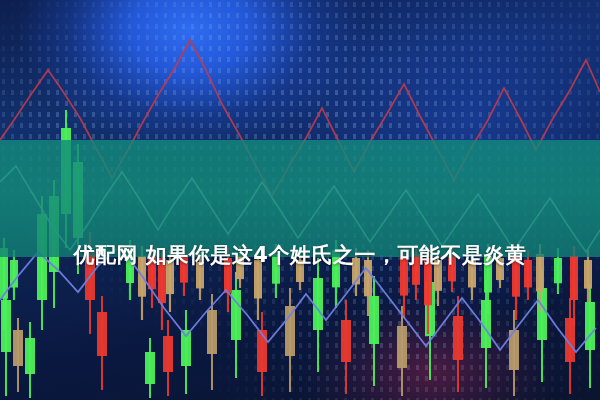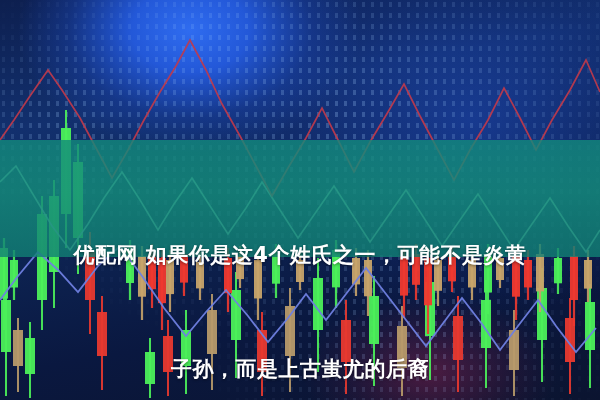--- a/index.html
+++ b/index.html
@@ -220,16 +220,15 @@
       </g>
     <polyline id="tl-teal" fill="none" stroke-width="1.6" opacity="0.85" points="0,182 16,166 34,196 52,226 70,250 88,224 104,198 122,172 140,200 158,230 174,204 192,178 210,206 228,234 246,208 262,182 280,210 298,238 316,212 334,186 352,214 370,242 388,216 406,190 424,218 442,246 460,220 478,194 496,222 514,250 532,224 550,198 568,226 586,252 600,230" stroke="#7fd6c0"></polyline>
     <polyline id="tl-red" fill="none" stroke-width="1.7" opacity="0.9" points="0,140 14,120 30,96 48,70 62,90 80,118 96,148 112,178 128,150 144,120 160,92 176,66 190,40 206,70 222,104 240,136 256,166 272,196 288,168 306,138 322,108 338,140 354,172 370,142 388,112 404,84 420,116 438,150 454,180 470,150 488,120 504,88 520,118 536,150 552,120 570,90 586,60 600,92" stroke="#c23a4a"></polyline>
     <polyline id="tl-blue" fill="none" stroke-width="1.8" opacity="0.95" points="0,300 18,276 38,252 58,270 78,292 98,266 120,246 142,276 164,308 186,336 206,312 226,290 248,316 268,342 288,318 306,294 326,320 346,294 366,268 386,294 406,320 426,346 444,322 462,298 482,324 500,350 518,326 538,300 556,326 576,352 596,328" stroke="#6f7fe0"></polyline>
   </svg>
 
   <div id="teal-band"></div>
 
   <div id="headline">
     <span class="l1">优配网 如果你是这4个姓氏之一，可能不是炎黄</span>
-    <span class="l2">子孙，而是上古蚩尤的后裔</span>
   </div>
 
 </div>
 
 </body></html>

